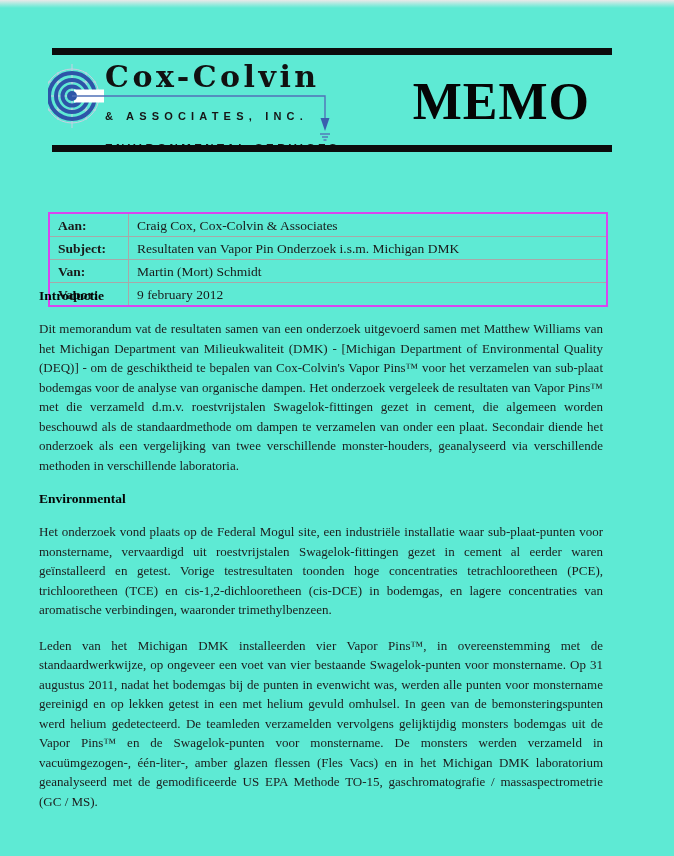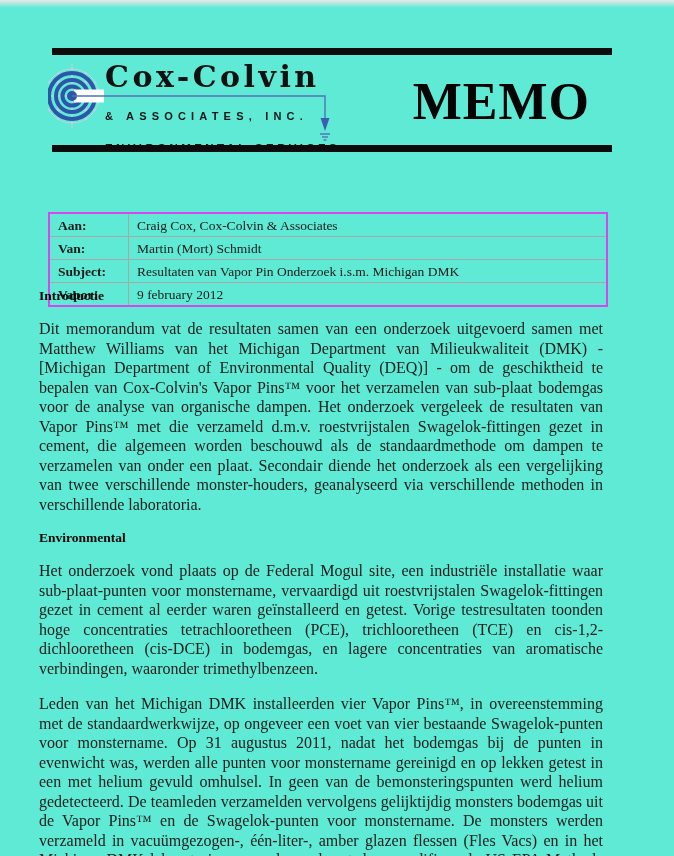--- a/index.html
+++ b/index.html
@@ -65,21 +65,21 @@
   }
   .meta-table td.lbl{width:62px;font-weight:bold;}
 
   
   .content{position:absolute;left:39px;top:288px;width:564px;}
   .content h3{
     font-size:13.5px;font-weight:bold;color:#050505;
     margin:0 0 16px 0;line-height:15px;
   }
   .content p{
-    font-size:16px;line-height:19.5px;color:#1c1c1c;
+    font-size:13px;line-height:19.5px;color:#1c1c1c;
     text-align:justify;margin:0 0 16px 0;
   }
 </style>
 </head>
 <body>
 
 <div class="page">
   <div class="page-top-shade"></div>
 
   <div class="rule top"></div>
@@ -127,26 +127,26 @@
 
   <div class="rule bottom"></div>
 
   <table class="meta-table">
     <tbody>
       <tr>
         <td class="lbl">Aan:</td>
         <td>Craig Cox, Cox-Colvin &amp; Associates</td>
       </tr>
       <tr>
+        <td class="lbl">Subject:</td>
+        <td>Resultaten van Vapor Pin Onderzoek i.s.m. Michigan DMK</td>
+      </tr>
+      <tr>
         <td class="lbl">Van:</td>
         <td>Martin (Mort) Schmidt</td>
-      </tr>
-      <tr>
-        <td class="lbl">Subject:</td>
-        <td>Resultaten van Vapor Pin Onderzoek i.s.m. Michigan DMK</td>
       </tr>
       <tr>
         <td class="lbl">Vapor:</td>
         <td>9 february 2012</td>
       </tr>
     </tbody>
   </table>
 
   <div class="content">
     <h3>Introductie</h3>

